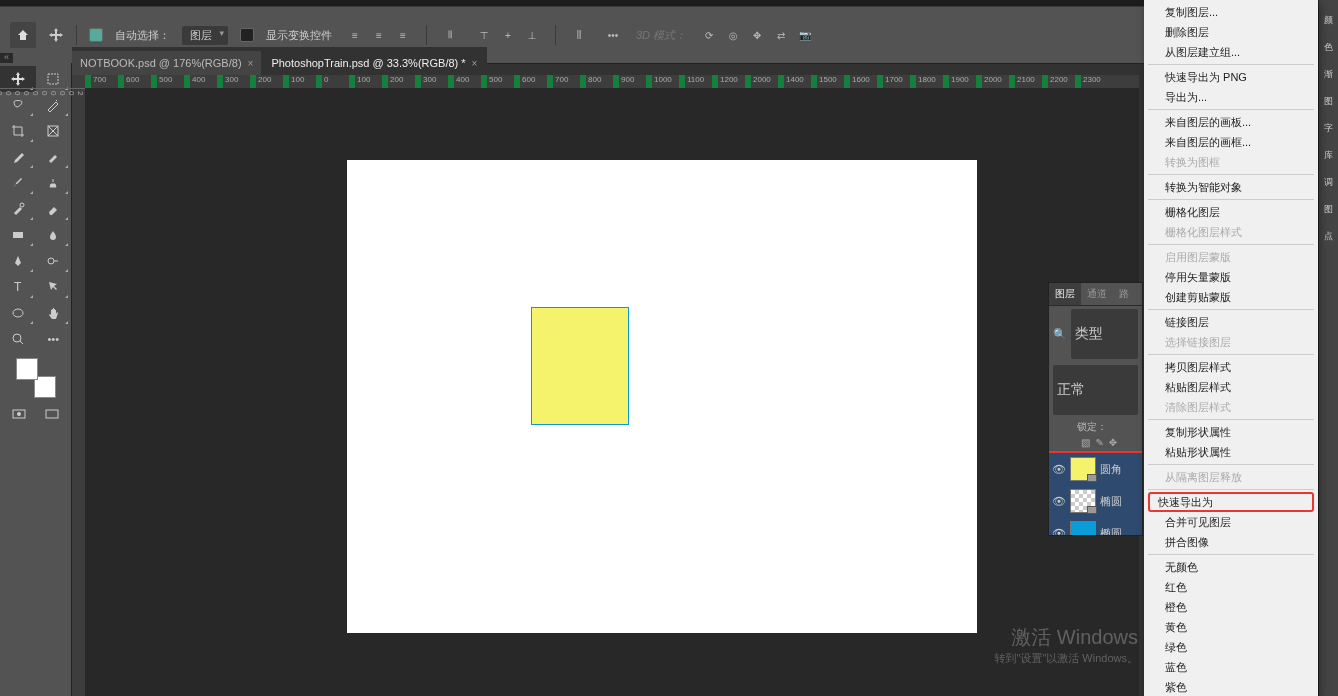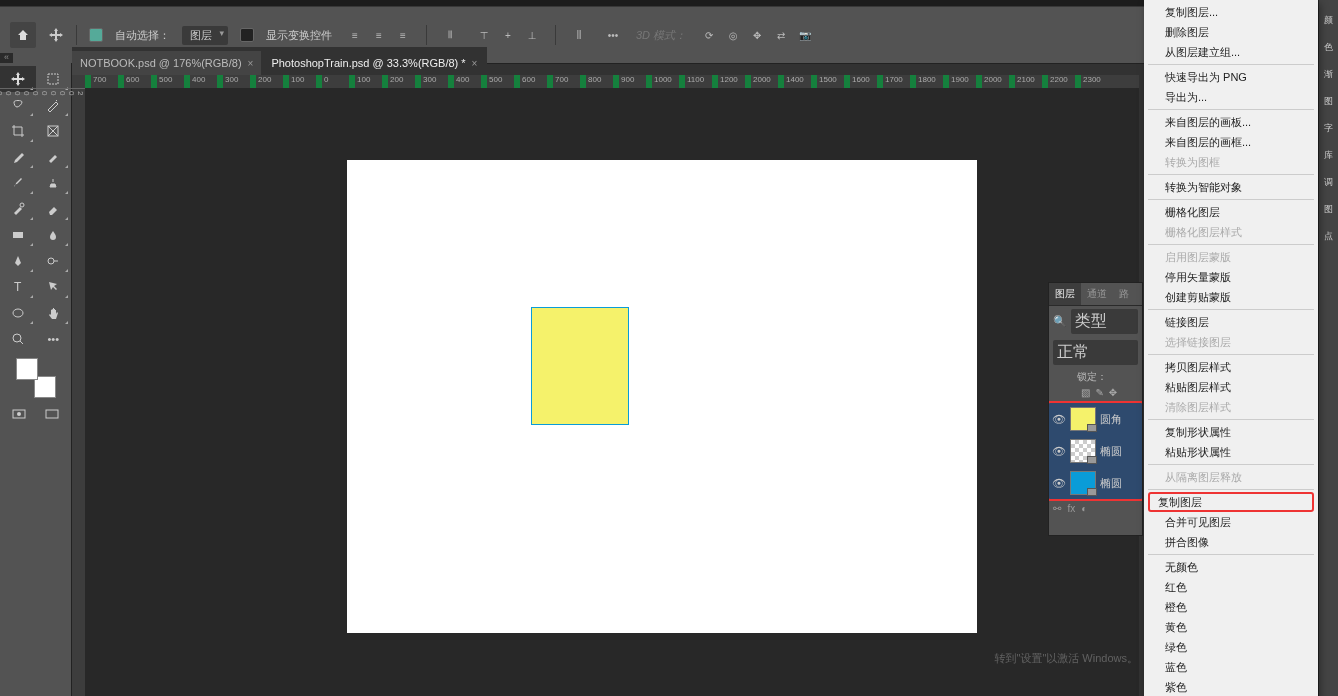--- a/index.html
+++ b/index.html
@@ -43,21 +43,21 @@
 .ruler-corner { position: absolute; top: 0; left: 0; width: 13px; height: 13px; background: #3d3d3d; }
 .canvas { position: absolute; top: 85px; left: 275px; width: 630px; height: 473px; background: #fff; }
 .cup-body { position: absolute; top: 147px; left: 184px; width: 98px; height: 118px; background: #f5f26b; border: 1px solid #0a9cd8; }
 .cup-handle { position: absolute; top: 167px; left: 278px; width: 48px; height: 70px; border: 12px solid #0a9cd8; border-radius: 50%; border-left-color: transparent; z-index: -1; }
 
 .layers-panel { position: absolute; top: 282px; right: 195px; width: 95px; height: 254px; background: #535353; border: 1px solid #222; font-size: 11px; overflow: hidden; }
 .lp-tabs { display: flex; border-bottom: 1px solid #2a2a2a; }
 .lp-tab { padding: 4px 6px; font-size: 10px; color: #999; }
 .lp-tab.active { background: #3d3d3d; color: #eee; }
 .lp-row { display: flex; align-items: center; padding: 3px 4px; gap: 4px; }
-.lp-drop { flex: 1; background: #3a3a3a; padding: 2px 4px; border-radius: 2px; font-size: 16px; }
+.lp-drop { flex: 1; background: #3a3a3a; padding: 16px 4px; border-radius: 2px; font-size: 14px; }
 .lp-lock { font-size: 10px; color: #bbb; padding: 2px 4px; margin-left: 24px; }
 .lp-icons { display: flex; gap: 5px; padding: 3px 4px; font-size: 10px; color: #aaa; }
 .layer-list { position: relative; }
 .red-box { position: absolute; border: 2px solid #e33; border-radius: 3px; pointer-events: none; }
 .layer-item { display: flex; align-items: center; height: 32px; gap: 4px; padding: 0 3px; }
 .layer-item.sel { background: #2e4a6e; }
 .eye { width: 14px; text-align: center; }
 .thumb { width: 26px; height: 24px; background: #ddd; background-image: repeating-conic-gradient(#ccc 0 25%, #fff 0 50%); background-size: 8px 8px; border: 1px solid #777; position: relative; }
 .thumb .mini { position: absolute; bottom: -2px; right: -2px; width: 10px; height: 8px; background: #999; border: 1px solid #555; }
 .lp-bottom { display: flex; gap: 6px; padding: 3px 4px; border-top: 1px solid #333; font-size: 10px; color: #999; }
@@ -423,21 +423,21 @@
     <div class="cm-sep"></div>
     <div class="cm-item">拷贝图层样式</div>
     <div class="cm-item">粘贴图层样式</div>
     <div class="cm-item disabled">清除图层样式</div>
     <div class="cm-sep"></div>
     <div class="cm-item">复制形状属性</div>
     <div class="cm-item">粘贴形状属性</div>
     <div class="cm-sep"></div>
     <div class="cm-item disabled">从隔离图层释放</div>
     <div class="cm-sep"></div>
-    <div class="cm-item cm-highlight">复制图层</div>
+    <div class="cm-item cm-highlight">快速导出为</div>
     <div class="cm-item">合并可见图层</div>
     <div class="cm-item">拼合图像</div>
     <div class="cm-sep"></div>
     <div class="cm-item">无颜色</div>
     <div class="cm-item">红色</div>
     <div class="cm-item">橙色</div>
     <div class="cm-item">黄色</div>
     <div class="cm-item">绿色</div>
     <div class="cm-item">蓝色</div>
     <div class="cm-item">紫色</div>
@@ -449,14 +449,15 @@
     <div>渐</div>
     <div>图</div>
     <div>字</div>
     <div>库</div>
     <div>调</div>
     <div>图</div>
     <div>点</div>
   </div>
 
 <div class="watermark">
+  <div>激活 Windows</div>
   <div class="small">转到"设置"以激活 Windows。</div>
 </div>
 
 </body></html>

